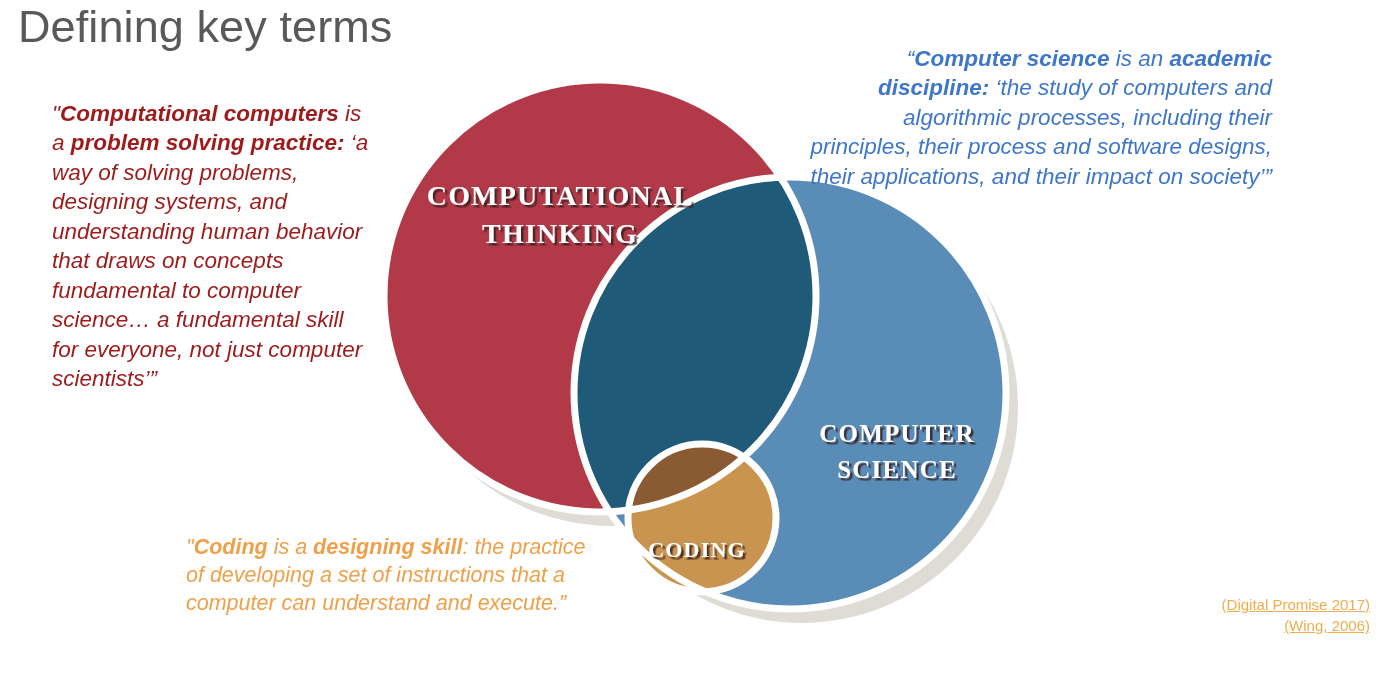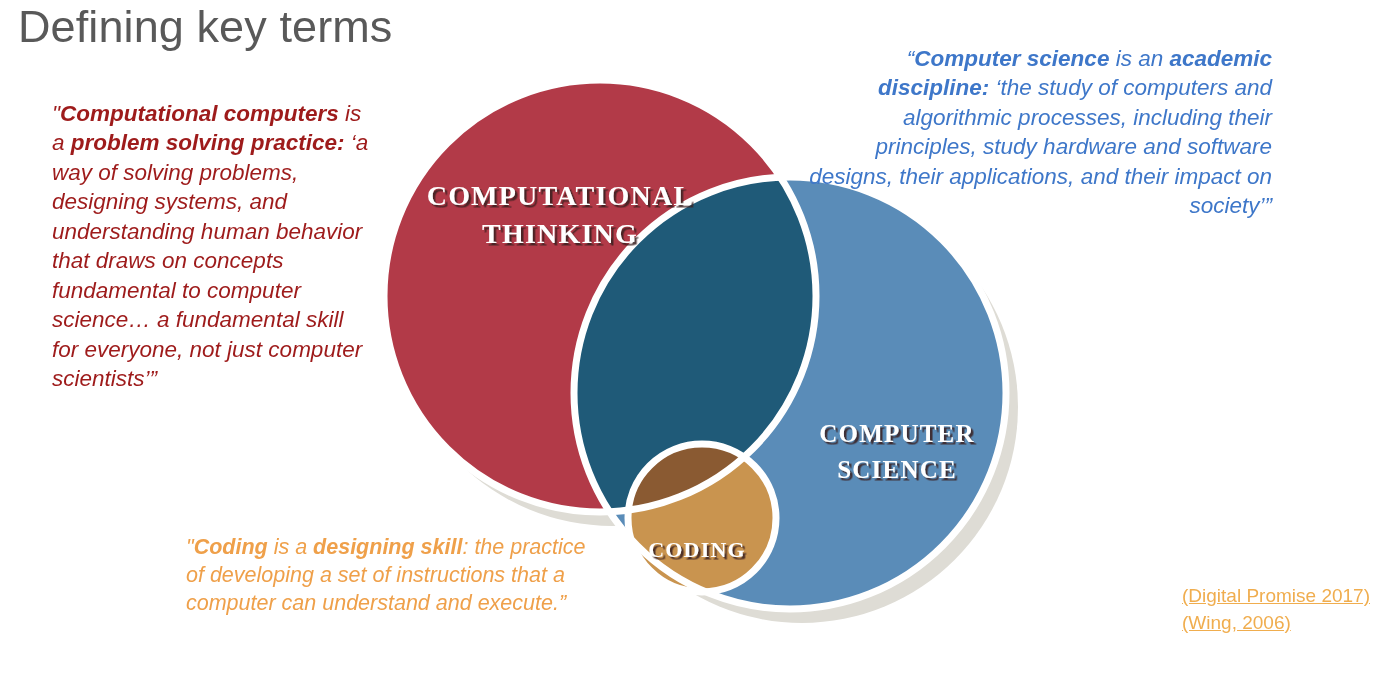--- a/index.html
+++ b/index.html
@@ -78,21 +78,22 @@
     font-size: 21.5px;
     color: #EFA04A;
     text-align: left;
   }
 
   
   #citations {
     position: absolute;
     right: 14px;
     bottom: 8px;
-    font-size: 19px;
+    text-align: right;
+    font-size: 15px;
     line-height: 1.45;
   }
   #citations a {
     color: #F0AD4E;
     text-decoration: underline;
     display: block;
     cursor: pointer;
   }
 </style>
 </head>
@@ -154,21 +155,21 @@
       <text x="897" y="478">SCIENCE</text>
     </g>
 
     <g class="venn-label" font-size="22" filter="url(#label-shadow)">
       <text x="697" y="557">CODING</text>
     </g>
   </svg>
 
   <div class="quote" id="quote-ct"><span>"</span><b>Computational computers</b><span> is a </span><b>problem solving practice:</b><span>  ‘a way of solving problems, designing systems, and understanding human behavior that draws on concepts fundamental to computer science… a fundamental skill for everyone, not just computer scientists’”</span></div>
 
-  <div class="quote" id="quote-cs"><span>“</span><b>Computer science</b><span> is an </span><b>academic discipline:</b><span>  ‘the study of computers and algorithmic processes, including their principles, study hardware and software designs, their applications, and their impact on society’”</span></div>
+  <div class="quote" id="quote-cs"><span>“</span><b>Computer science</b><span> is an </span><b>academic discipline:</b><span>  ‘the study of computers and algorithmic processes, including their principles, their process and software designs, their applications, and their impact on society’”</span></div>
 
   <div class="quote" id="quote-coding"><span>"</span><b>Coding</b><span> is a </span><b>designing skill</b><span>:  the practice of developing a set of instructions that a computer can understand and execute.”</span></div>
 
   <div id="citations">
     <a>(Digital Promise 2017)</a>
     <a>(Wing, 2006)</a>
   </div>
 
 </div>
 

